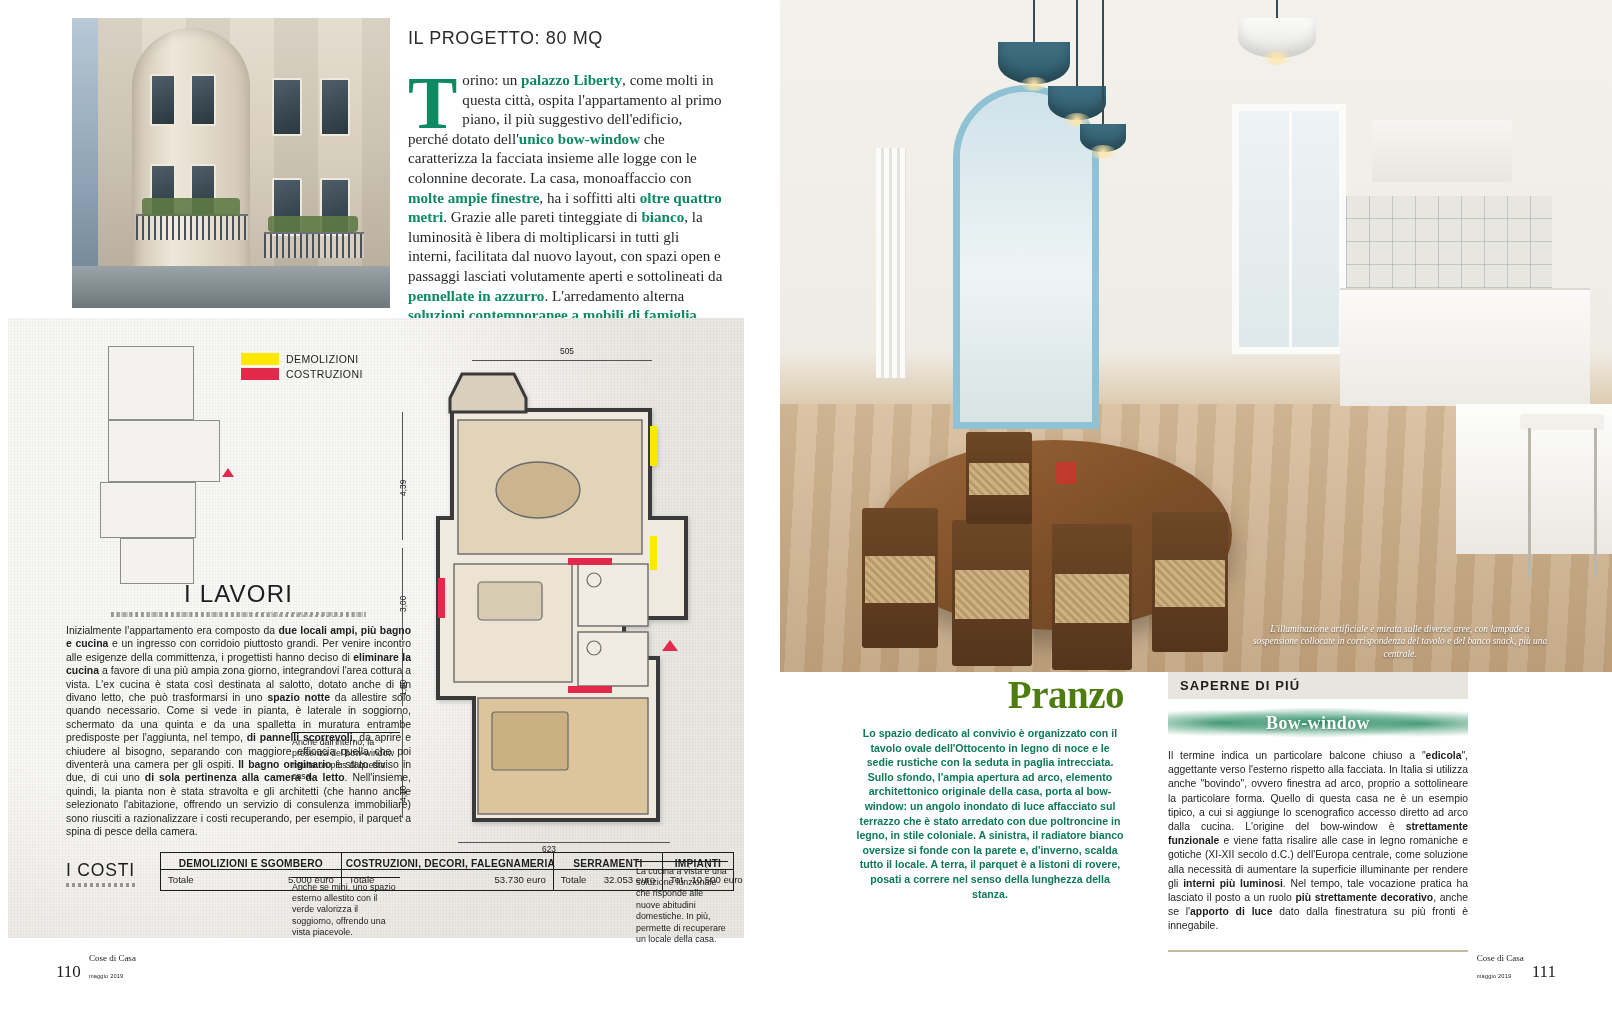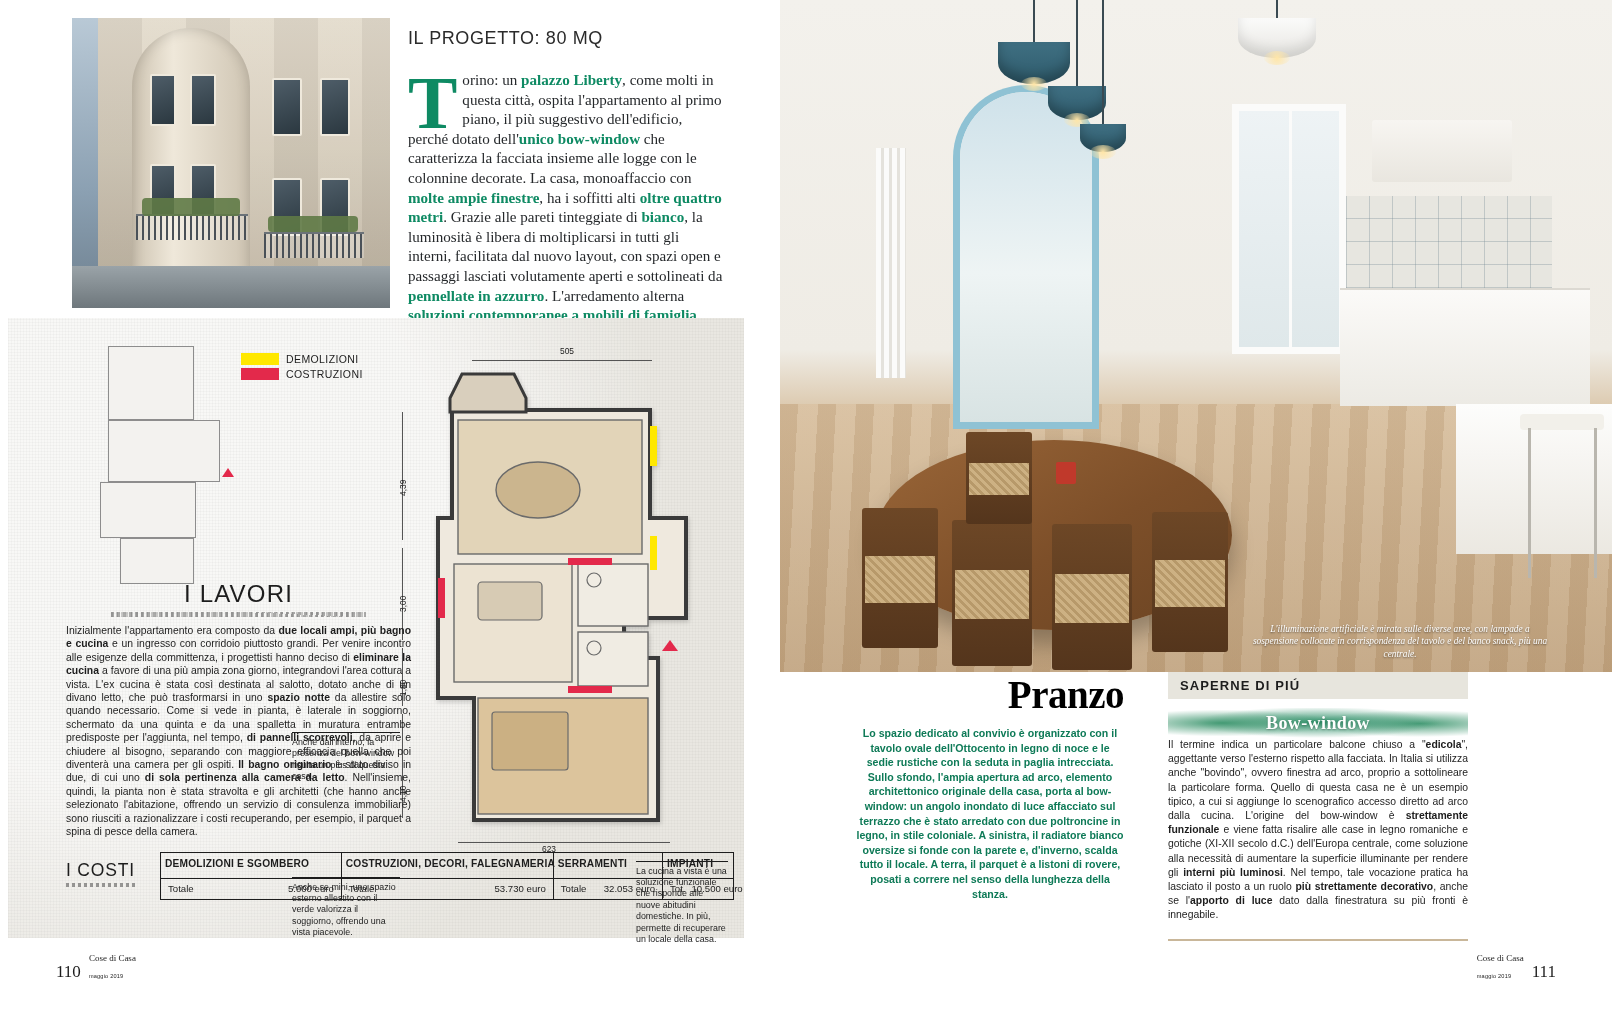--- a/index.html
+++ b/index.html
@@ -149,21 +149,21 @@
     background: repeating-linear-gradient(93deg, rgba(60,60,60,.5) 0 3px, rgba(0,0,0,0) 3px 6px);
   }
   #costs-table {
     position:absolute; left:94px; top:0; width:574px;
     border:1.4px solid #1d1d1d; display:flex;
   }
   .cost-col { border-right:1.4px solid #1d1d1d; }
   .cost-col:last-child { border-right:none; }
   .cost-head {
     font-size:10.2px; font-weight:700; letter-spacing:.2px; color:#1d1d1d;
-    text-align:left; padding:5px 4px 9px; border-bottom:1.4px solid #1d1d1d;
+    text-align:center; padding:5px 4px 0; border-bottom:1.4px solid #1d1d1d;
     white-space:nowrap;
   }
   .cost-val {
     font-size:9.6px; color:#1d1d1d; padding:4px 7px 5px;
     display:flex; justify-content:space-between; gap:6px; white-space:nowrap;
   }
 
   
   #footer-left { position:absolute; left:56px; top:948px; display:flex; align-items:flex-end; gap:8px; }
   #folio-left { font-size:17px; color:#1d1d1d; font-family:"Liberation Serif", serif; }
@@ -262,21 +262,21 @@
     font-family:"Liberation Serif", serif; font-style:italic;
     font-size:9.4px; line-height:12.4px; color:#ffffff; text-align:center;
     text-shadow: 0 1px 2px rgba(0,0,0,.55);
   }
 
   
   #right-col { position:absolute; left:856px; top:676px; width:268px; }
   #headline {
     font-family:"Liberation Serif", serif; font-weight:700;
     font-size:39px; line-height:37px; letter-spacing:-0.5px;
-    color:#000000; text-align:right;
+    color:#4d7c0f; text-align:right;
   }
   #right-body {
     margin-top:13px; text-align:center;
     font-size:10.6px; line-height:14.6px; color:#0e7a57; font-weight:700;
   }
 
   
   #sidebar { position:absolute; left:1168px; top:672px; width:300px; }
   #sidebar-head {
     background:#e7e5dd; padding:6px 10px 6px 12px;
@@ -290,21 +290,21 @@
       radial-gradient(ellipse 55% 70% at 50% 48%, rgba(40,140,100,.98), rgba(40,140,100,0) 74%),
       radial-gradient(ellipse 52% 62% at 84% 52%, rgba(60,150,110,.92), rgba(60,150,110,0) 72%),
       repeating-linear-gradient(92deg, rgba(255,255,255,.30) 0 2px, rgba(0,0,0,0) 2px 6px);
   }
   #sidebar-brush-label {
     position:relative; font-family:"Liberation Serif", serif; font-weight:700;
     font-size:18px; letter-spacing:.4px; color:#ffffff;
     text-shadow:0 1px 2px rgba(0,0,0,.25);
   }
   #sidebar-body {
-    font-size:10.4px; line-height:14.2px;
+    margin-top:11px; font-size:10.4px; line-height:14.2px;
     color:#1d1d1d; text-align:justify;
   }
   #sidebar-body b { font-weight:700; }
   #sidebar-rule-bottom {
     margin-top:16px; height:2px; background:#c9b79a;
   }
 
   #footer-right { position:absolute; right:56px; top:948px; display:flex; align-items:flex-end; gap:8px; }
   #folio-right { font-size:17px; color:#1d1d1d; font-family:"Liberation Serif", serif; }
 </style>

